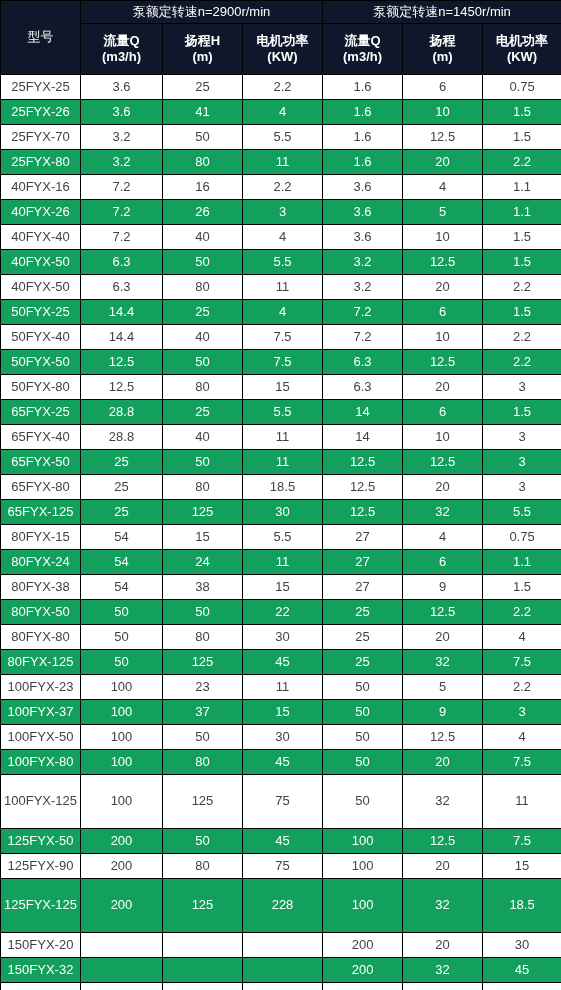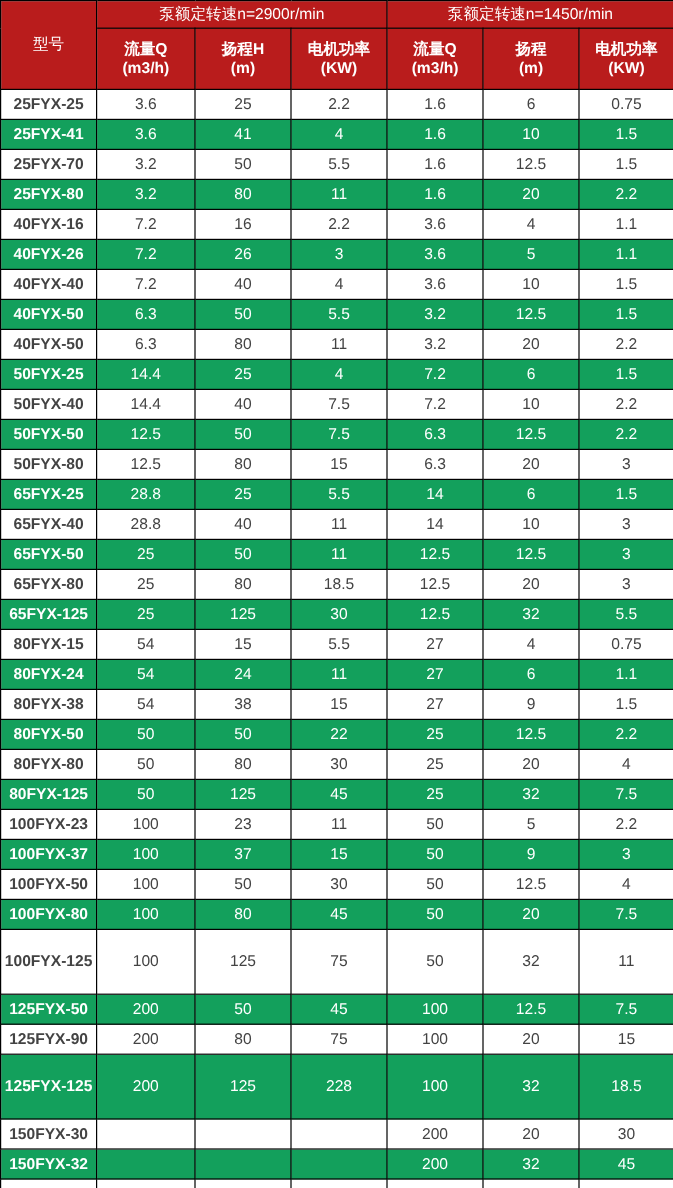--- a/index.html
+++ b/index.html
@@ -32,21 +32,21 @@
   col.c-model  { width: 80px; }
   col.c-a1     { width: 82px; }
   col.c-a2     { width: 80px; }
   col.c-a3     { width: 80px; }
   col.c-b1     { width: 80px; }
   col.c-b2     { width: 80px; }
   col.c-b3     { width: 79px; }
 
   
   thead th {
-    background: #b91c1c;
+    background: #0f172a;
     color: #ffffff;
     font-weight: normal;
   }
   th.group-head {
     height: 22px;
     font-size: 13.5px;
   }
   th.model-head {
     font-size: 15px;
   }
@@ -69,21 +69,20 @@
     color: #434343;
   }
   tbody td {
     height: 24px;
   }
   tbody tr.row-tall td {
     height: 53px;
   }
   td.model-cell {
     font-size: 13.5px;
-    font-weight: bold;
   }
   td.empty-cell {
     font-size: 13px;
   }
 </style>
 </head>
 <body>
 
 <table class="spec-table">
   <colgroup>
@@ -132,21 +131,21 @@
       <tr class="row-white">
         <td class="model-cell">25FYX-25</td>
         <td>3.6</td>
         <td>25</td>
         <td>2.2</td>
         <td>1.6</td>
         <td>6</td>
         <td>0.75</td>
       </tr>
       <tr class="row-green">
-        <td class="model-cell">25FYX-41</td>
+        <td class="model-cell">25FYX-26</td>
         <td>3.6</td>
         <td>41</td>
         <td>4</td>
         <td>1.6</td>
         <td>10</td>
         <td>1.5</td>
       </tr>
       <tr class="row-white">
         <td class="model-cell">25FYX-70</td>
         <td>3.2</td>
@@ -411,21 +410,21 @@
       <tr class="row-green row-tall">
         <td class="model-cell">125FYX-125</td>
         <td>200</td>
         <td>125</td>
         <td>228</td>
         <td>100</td>
         <td>32</td>
         <td>18.5</td>
       </tr>
       <tr class="row-white">
-        <td class="model-cell">150FYX-30</td>
+        <td class="model-cell">150FYX-20</td>
         <td class="empty-cell"></td>
         <td class="empty-cell"></td>
         <td class="empty-cell"></td>
         <td>200</td>
         <td>20</td>
         <td>30</td>
       </tr>
       <tr class="row-green">
         <td class="model-cell">150FYX-32</td>
         <td class="empty-cell"></td>

